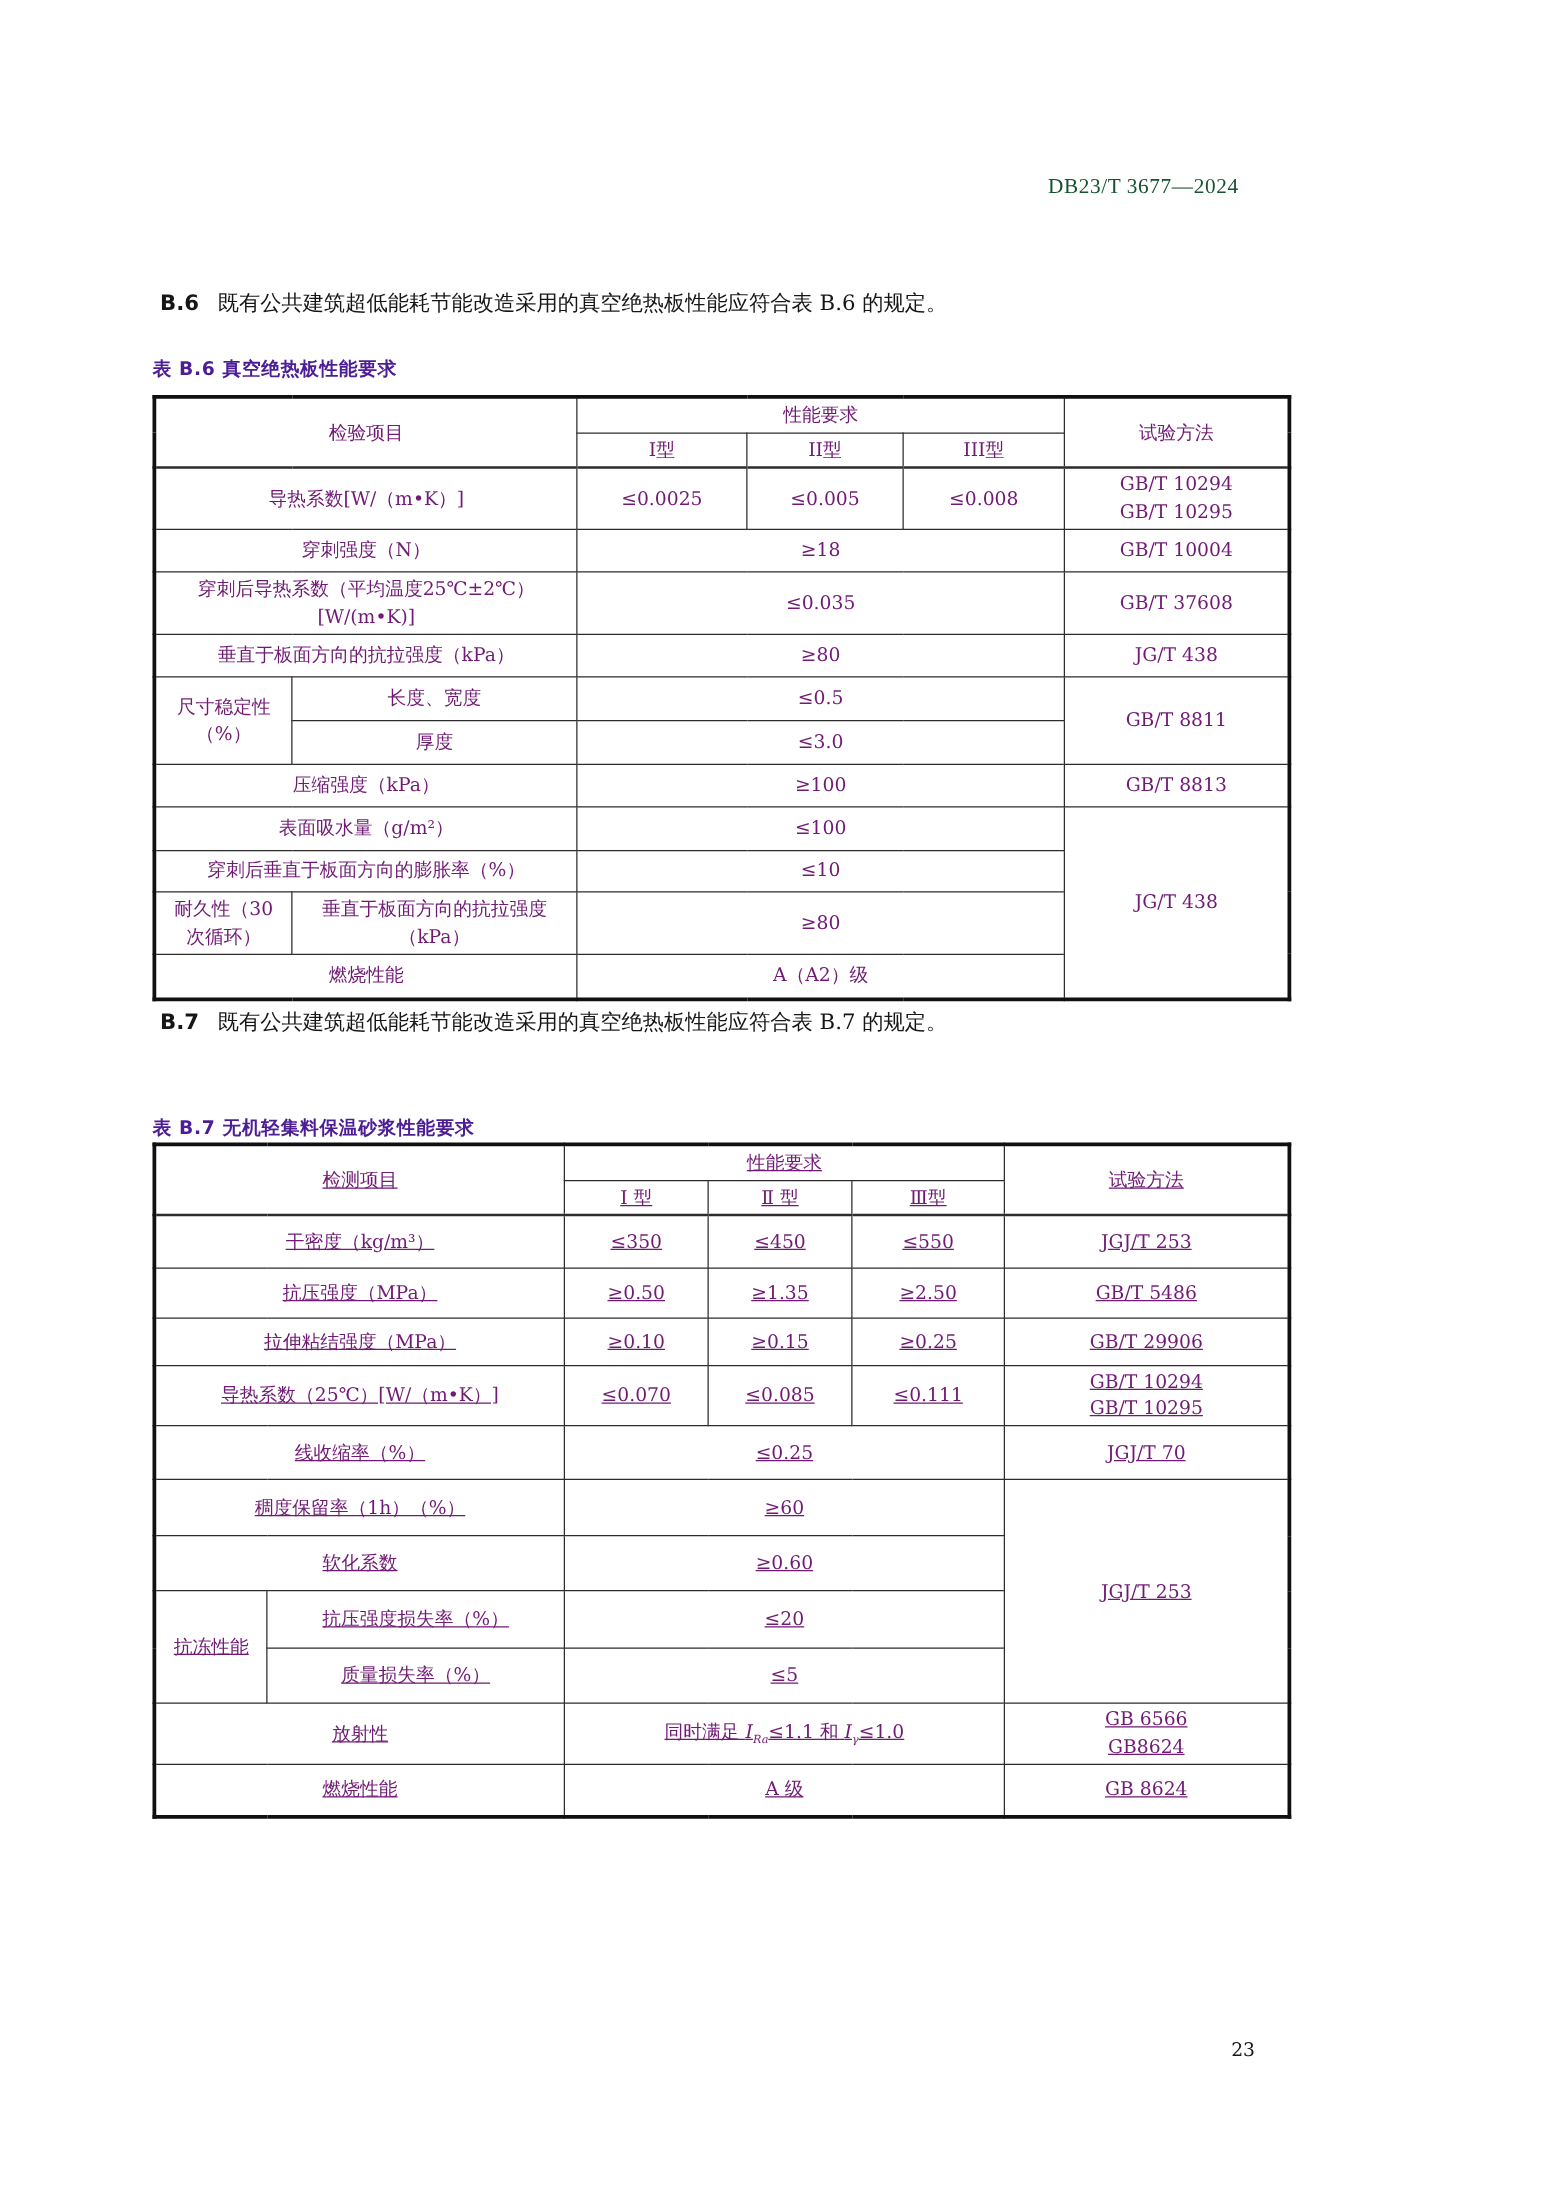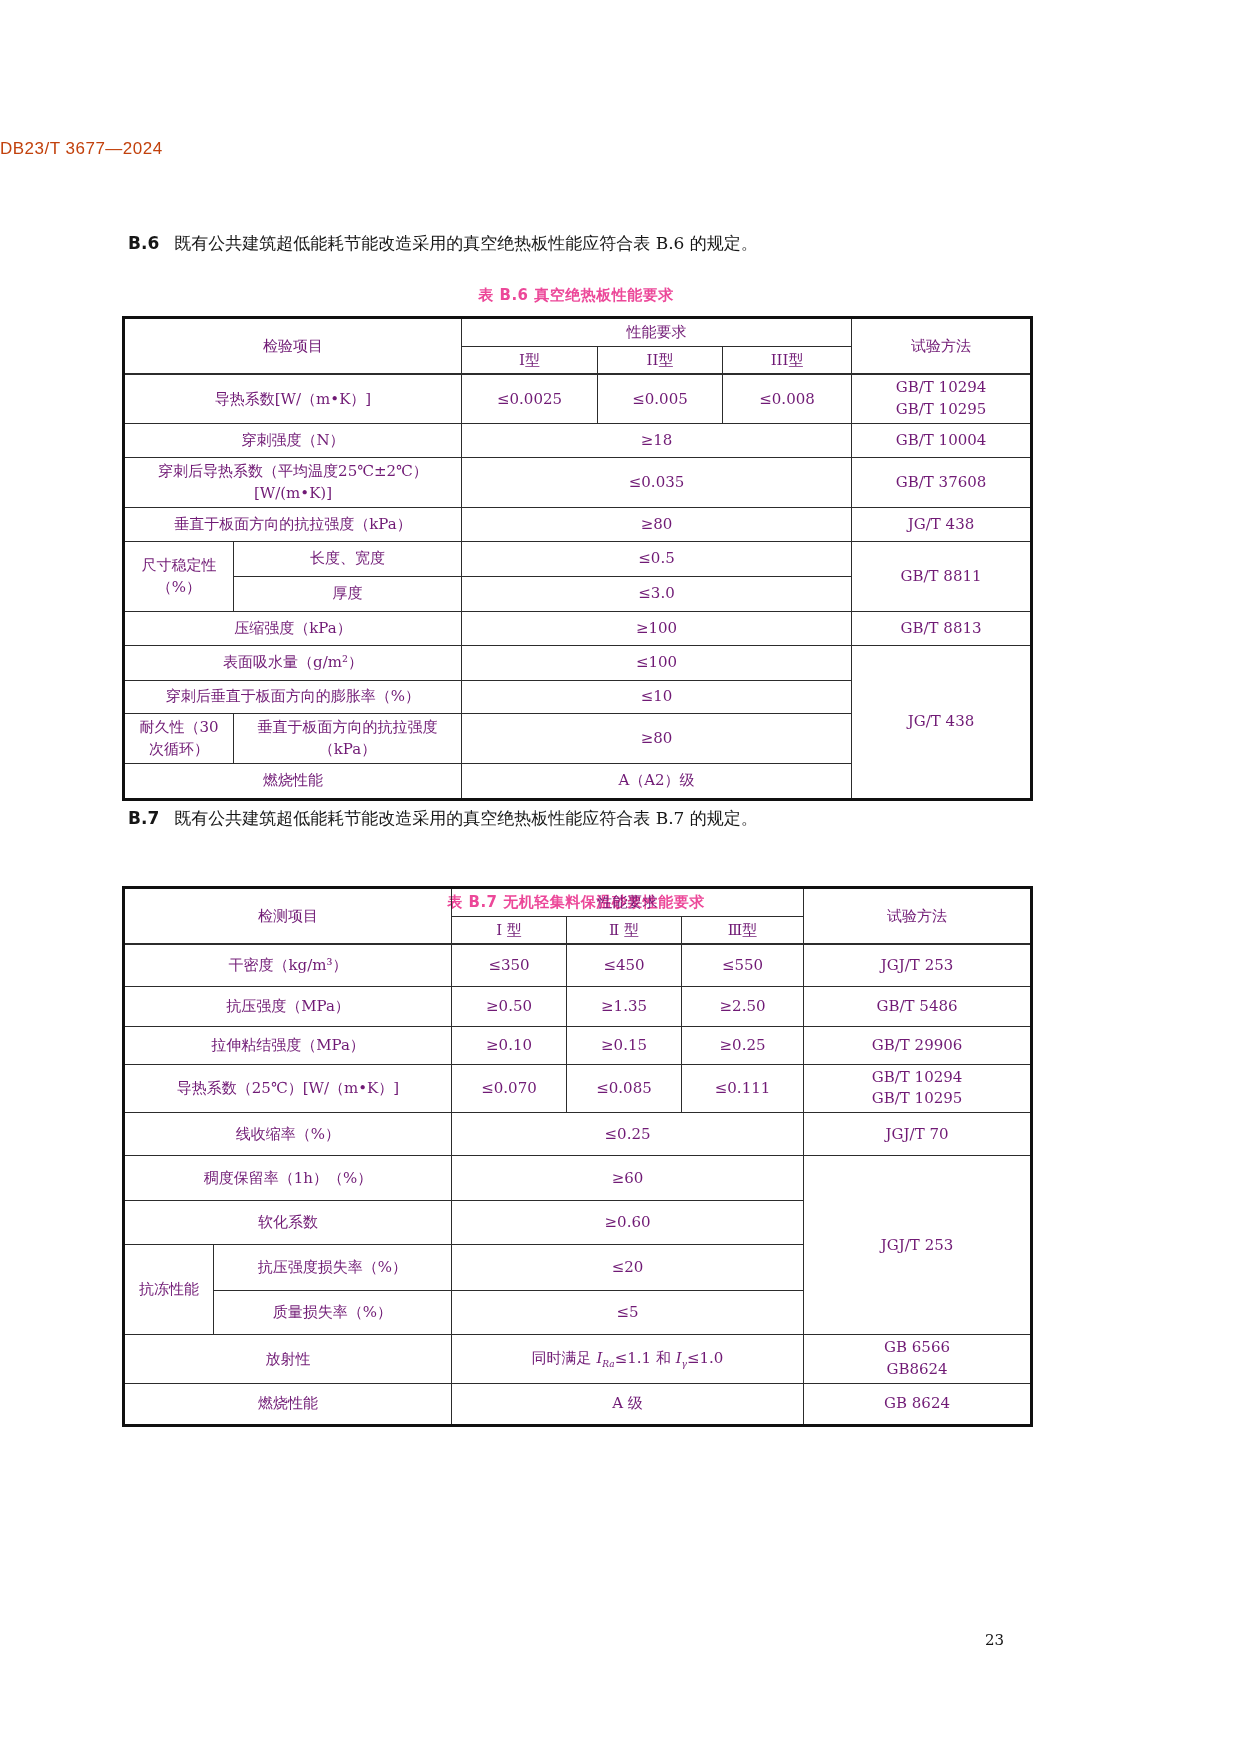--- a/index.html
+++ b/index.html
@@ -3,43 +3,43 @@
 <meta charset="utf-8">
 <style>
   * { margin:0; padding:0; box-sizing:border-box; }
   html,body { background:#ffffff; }
   .page {
     position:relative; width:1241px; height:1754px; background:#ffffff;
     font-family:"DejaVu Serif","Liberation Serif",serif; color:#1b1b1b;
     overflow:hidden;
   }
   .doc-header {
-    position:absolute; top:139px; left:0; width:991px; text-align:left;
-    font-family:Liberation Sans, sans-serif;
-    font-size:17px; letter-spacing:0.5px; color:#c2410c;
+    position:absolute; top:139px; left:0; width:991px; text-align:right;
+    font-family:Liberation Serif, serif;
+    font-size:17px; letter-spacing:0.5px; color:#14532d;
   }
   .clause { position:absolute; left:128px; width:930px; font-size:17px; line-height:1.5; color:#161616; }
   .clause-b6 { top:231px; }
   .clause-b7 { top:806px; }
   .clause-label { font-family:"DejaVu Sans","Liberation Sans",sans-serif; font-weight:bold; margin-right:15px; }
   .table-caption {
-    position:absolute; left:122px; width:908px; text-align:center;
+    position:absolute; left:122px; width:908px; 
     font-family:"DejaVu Sans","Liberation Sans",sans-serif;
-    font-weight:bold; font-size:15px; color:#ec4899; letter-spacing:0.5px;
+    font-weight:bold; font-size:15px; color:#4c1d95; letter-spacing:0.5px;
   }
   .caption-b6 { top:286px; }
   .caption-b7 { top:893px; }
   table.spec {
     position:absolute; left:122px; width:908px;
     border-collapse:collapse; table-layout:fixed;
     border:3px solid #101010;
     font-size:15px; color:#701a75;
   }
   .table-b6 { top:316px; }
-  .table-b7 { top:886px; }
+  .table-b7 { top:914px;text-decoration:underline; }
   table.spec td, table.spec th {
     border:1px solid #2c2c2c;
     text-align:center; vertical-align:middle;
     font-weight:normal; padding:2px 5px; line-height:1.5;
   }
   table.spec tr.hdr1 td, table.spec tr.hdr1 th { border-bottom-width:1px; }
   table.spec tr.body-first td { border-top-width:2px; }
   .ta-left { text-align:left; padding-left:8px; }
   .mline { line-height:1.45; }
   .var { font-style:italic; font-family:"DejaVu Serif",serif; }

